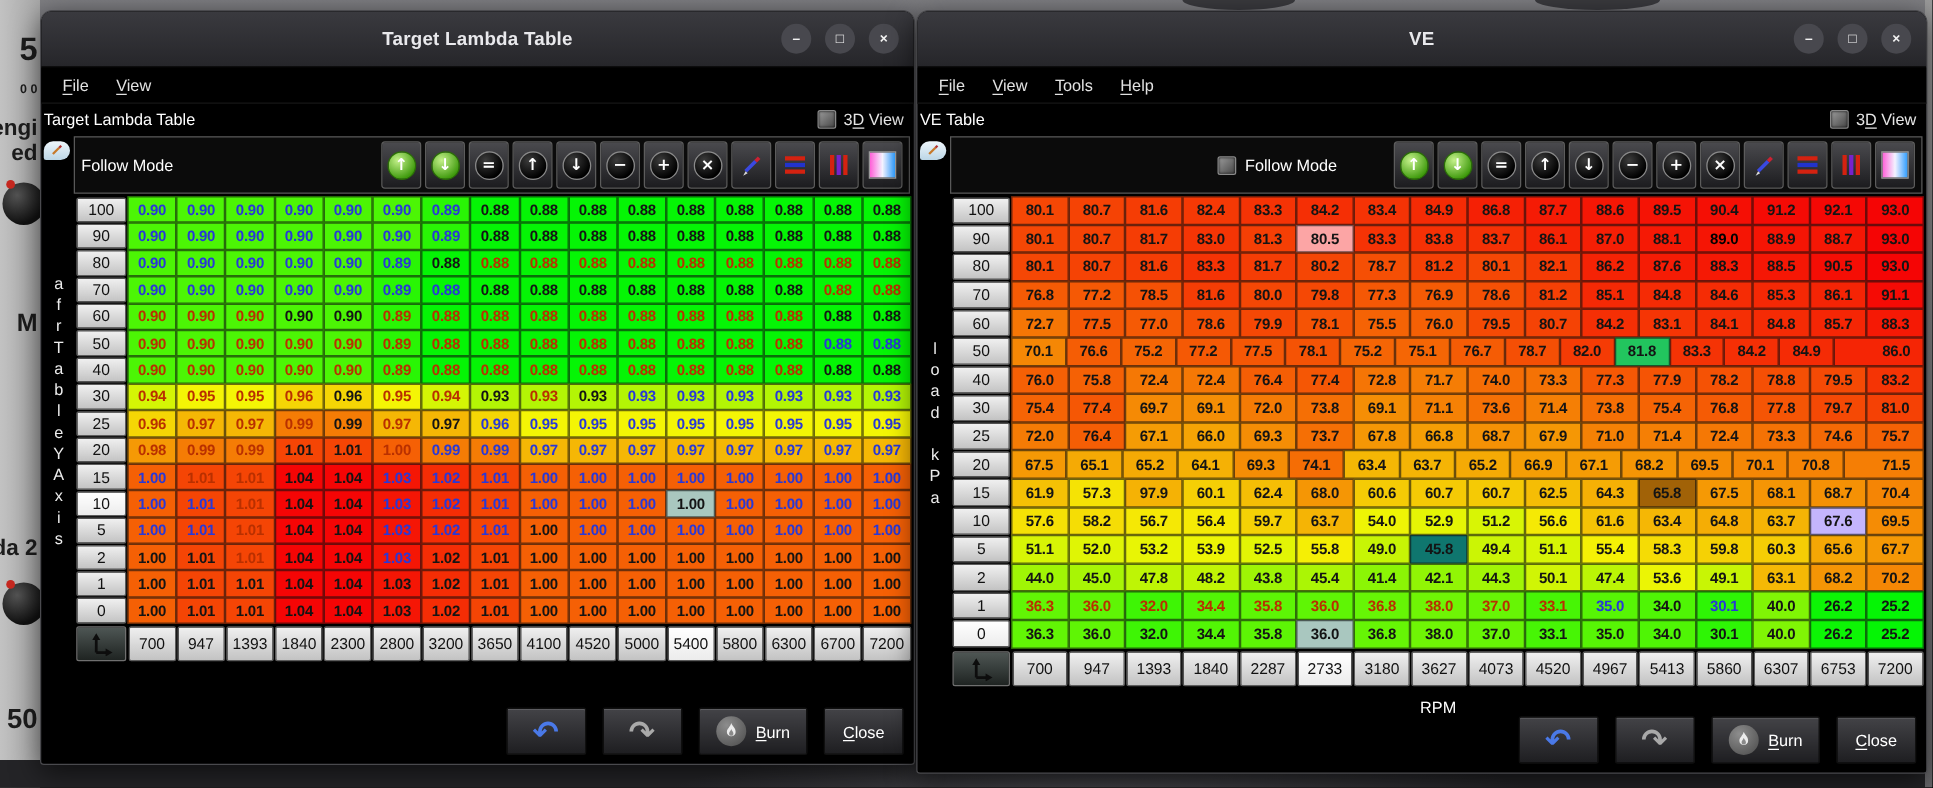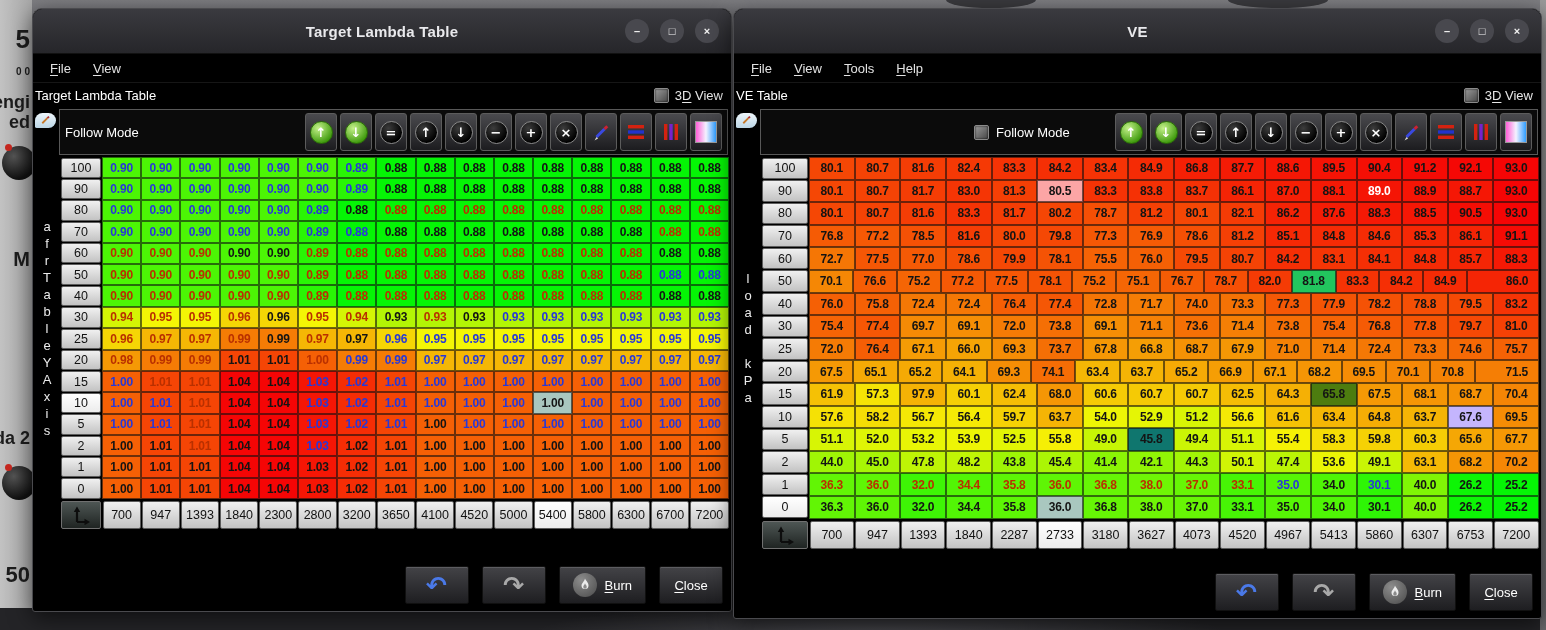--- a/index.html
+++ b/index.html
@@ -673,21 +673,21 @@
             <span class="cell" style="background: rgb(245, 61, 5); color: rgb(20, 20, 20);">81.7</span>
             <span class="cell" style="background: rgb(245, 53, 5); color: rgb(20, 20, 20);">83.0</span>
             <span class="cell" style="background: rgb(245, 63, 5); color: rgb(20, 20, 20);">81.3</span>
             <span class="cell" style="background: #fca5a5; color: rgb(20, 20, 20);">80.5</span>
             <span class="cell" style="background: rgb(245, 51, 5); color: rgb(20, 20, 20);">83.3</span>
             <span class="cell" style="background: rgb(245, 49, 5); color: rgb(20, 20, 20);">83.8</span>
             <span class="cell" style="background: rgb(245, 49, 5); color: rgb(20, 20, 20);">83.7</span>
             <span class="cell" style="background: rgb(245, 36, 5); color: rgb(20, 20, 20);">86.1</span>
             <span class="cell" style="background: rgb(245, 31, 5); color: rgb(20, 20, 20);">87.0</span>
             <span class="cell" style="background: rgb(245, 25, 5); color: rgb(20, 20, 20);">88.1</span>
-            <span class="cell" style="background: rgb(245, 21, 5); color: #ffffff;">89.0</span>
+            <span class="cell" style="background: rgb(245, 21, 5); color: #000000;">89.0</span>
             <span class="cell" style="background: rgb(245, 21, 5); color: rgb(20, 20, 20);">88.9</span>
             <span class="cell" style="background: rgb(245, 23, 5); color: rgb(20, 20, 20);">88.7</span>
             <span class="cell" style="background: rgb(245, 5, 5); color: rgb(20, 20, 20);">93.0</span>
           </div>
           <div class="trow">
             <span class="rowhead">80</span>
             <span class="cell" style="background: rgb(245, 71, 5); color: rgb(20, 20, 20);">80.1</span>
             <span class="cell" style="background: rgb(245, 67, 5); color: rgb(20, 20, 20);">80.7</span>
             <span class="cell" style="background: rgb(245, 61, 5); color: rgb(20, 20, 20);">81.6</span>
             <span class="cell" style="background: rgb(245, 51, 5); color: rgb(20, 20, 20);">83.3</span>
@@ -843,21 +843,21 @@
             <span class="cell" style="background: rgb(245, 227, 5); color: rgb(20, 20, 20);">57.3</span>
             <span class="cell" style="background: rgb(245, 178, 5); color: rgb(20, 20, 20);">97.9</span>
             <span class="cell" style="background: rgb(245, 207, 5); color: rgb(20, 20, 20);">60.1</span>
             <span class="cell" style="background: rgb(245, 190, 5); color: rgb(20, 20, 20);">62.4</span>
             <span class="cell" style="background: rgb(245, 150, 5); color: rgb(20, 20, 20);">68.0</span>
             <span class="cell" style="background: rgb(245, 203, 5); color: rgb(20, 20, 20);">60.6</span>
             <span class="cell" style="background: rgb(245, 202, 5); color: rgb(20, 20, 20);">60.7</span>
             <span class="cell" style="background: rgb(245, 202, 5); color: rgb(20, 20, 20);">60.7</span>
             <span class="cell" style="background: rgb(245, 189, 5); color: rgb(20, 20, 20);">62.5</span>
             <span class="cell" style="background: rgb(245, 176, 5); color: rgb(20, 20, 20);">64.3</span>
-            <span class="cell" style="background: #4d7c0f; color: rgb(20, 20, 20);">65.8</span>
+            <span class="cell" style="background: #a16207; color: rgb(20, 20, 20);">65.8</span>
             <span class="cell" style="background: rgb(245, 153, 5); color: rgb(20, 20, 20);">67.5</span>
             <span class="cell" style="background: rgb(245, 149, 5); color: rgb(20, 20, 20);">68.1</span>
             <span class="cell" style="background: rgb(245, 145, 5); color: rgb(20, 20, 20);">68.7</span>
             <span class="cell" style="background: rgb(245, 133, 5); color: rgb(20, 20, 20);">70.4</span>
           </div>
           <div class="trow">
             <span class="rowhead">10</span>
             <span class="cell" style="background: rgb(245, 225, 5); color: rgb(20, 20, 20);">57.6</span>
             <span class="cell" style="background: rgb(245, 221, 5); color: rgb(20, 20, 20);">58.2</span>
             <span class="cell" style="background: rgb(245, 232, 5); color: rgb(20, 20, 20);">56.7</span>
@@ -969,20 +969,21 @@
             <span class="colhead">3627</span>
             <span class="colhead">4073</span>
             <span class="colhead">4520</span>
             <span class="colhead">4967</span>
             <span class="colhead">5413</span>
             <span class="colhead">5860</span>
             <span class="colhead">6307</span>
             <span class="colhead">6753</span>
             <span class="colhead">7200</span>
           </div>
+          <div class="xlabel">RPM</div>
         </div>
       </div>
       <div class="footer">
         <button class="fbtn">
           <span class="uarr">↶</span>
         </button>
         <button class="fbtn">
           <span class="uarr dim">↷</span>
         </button>
         <button class="fbtn">

